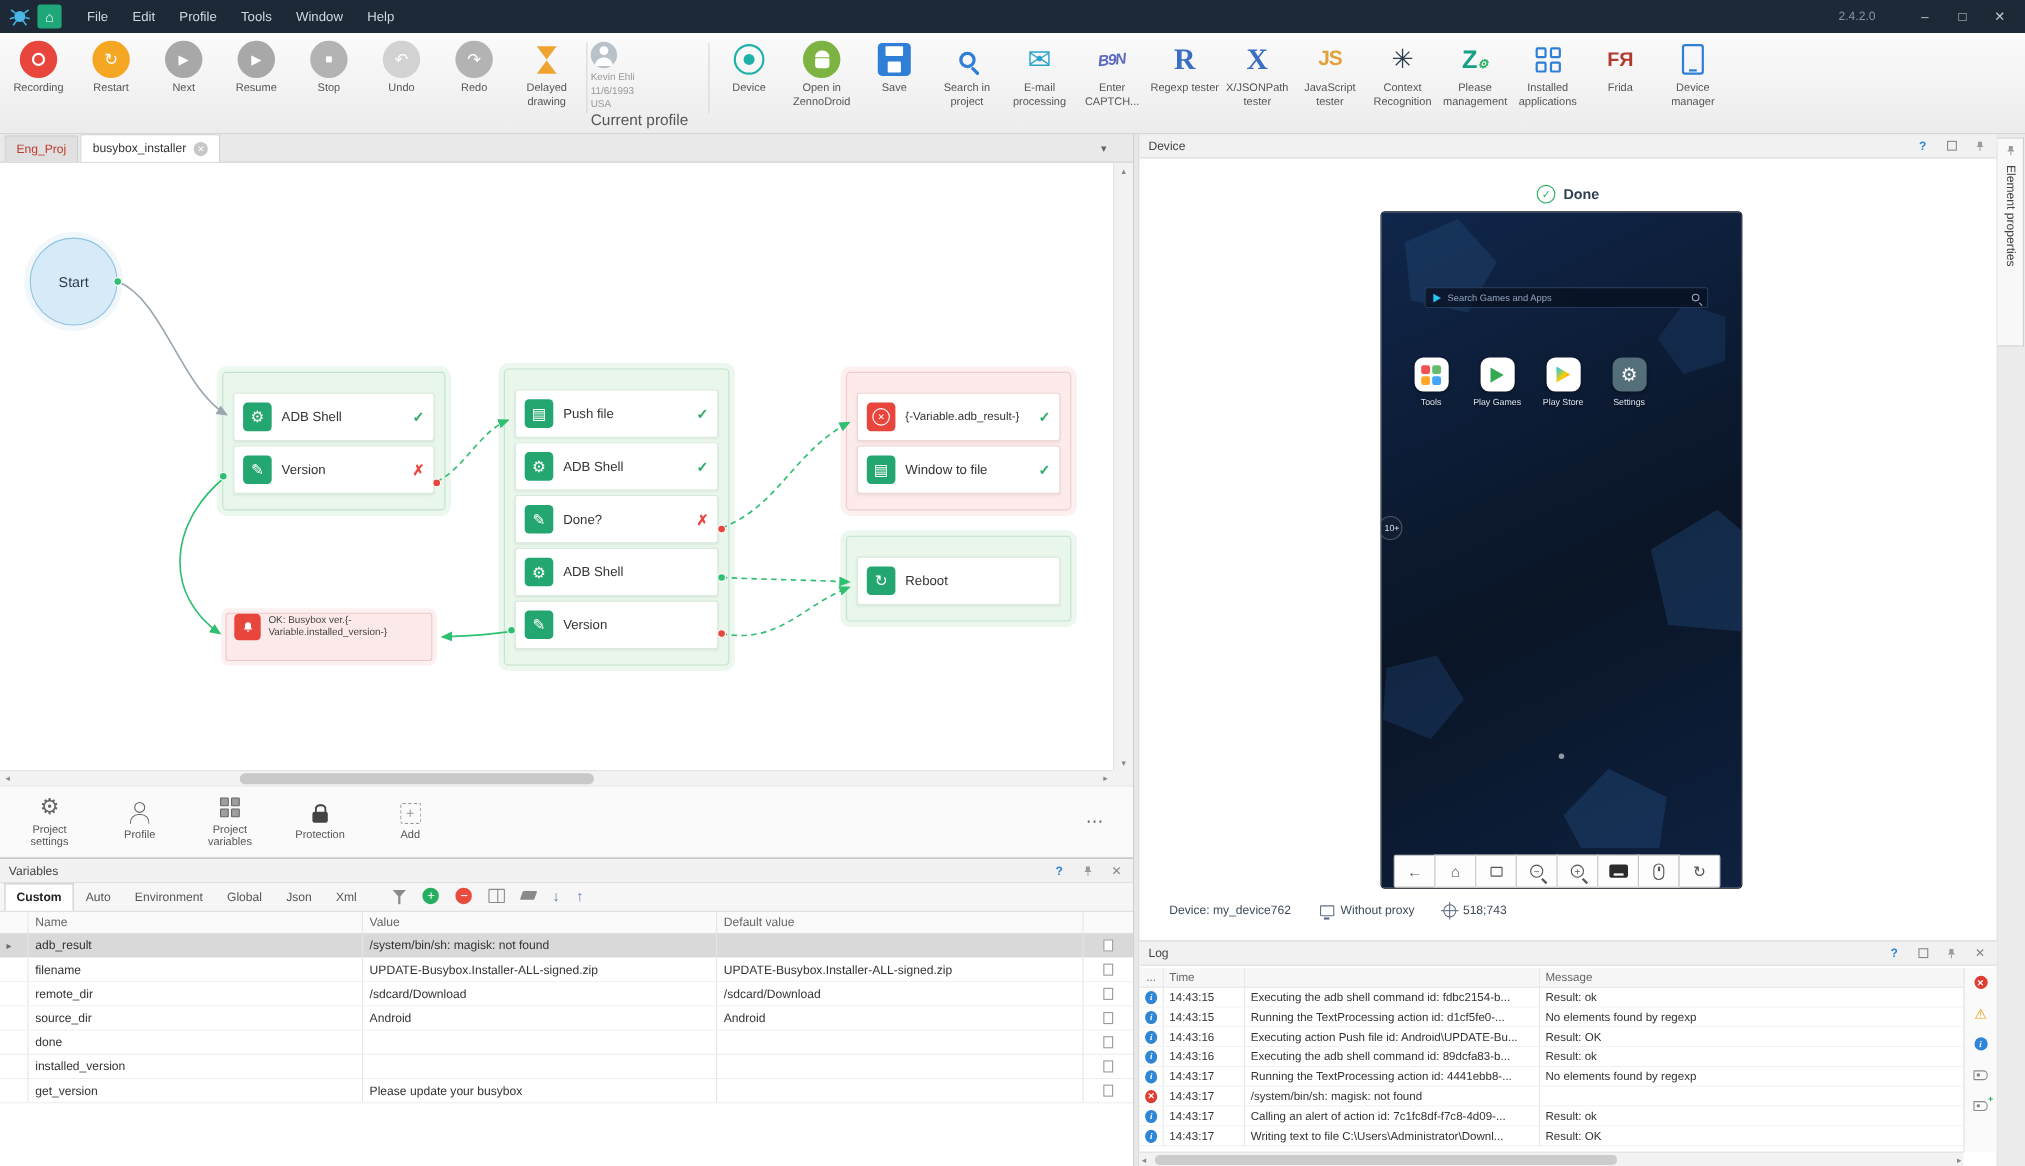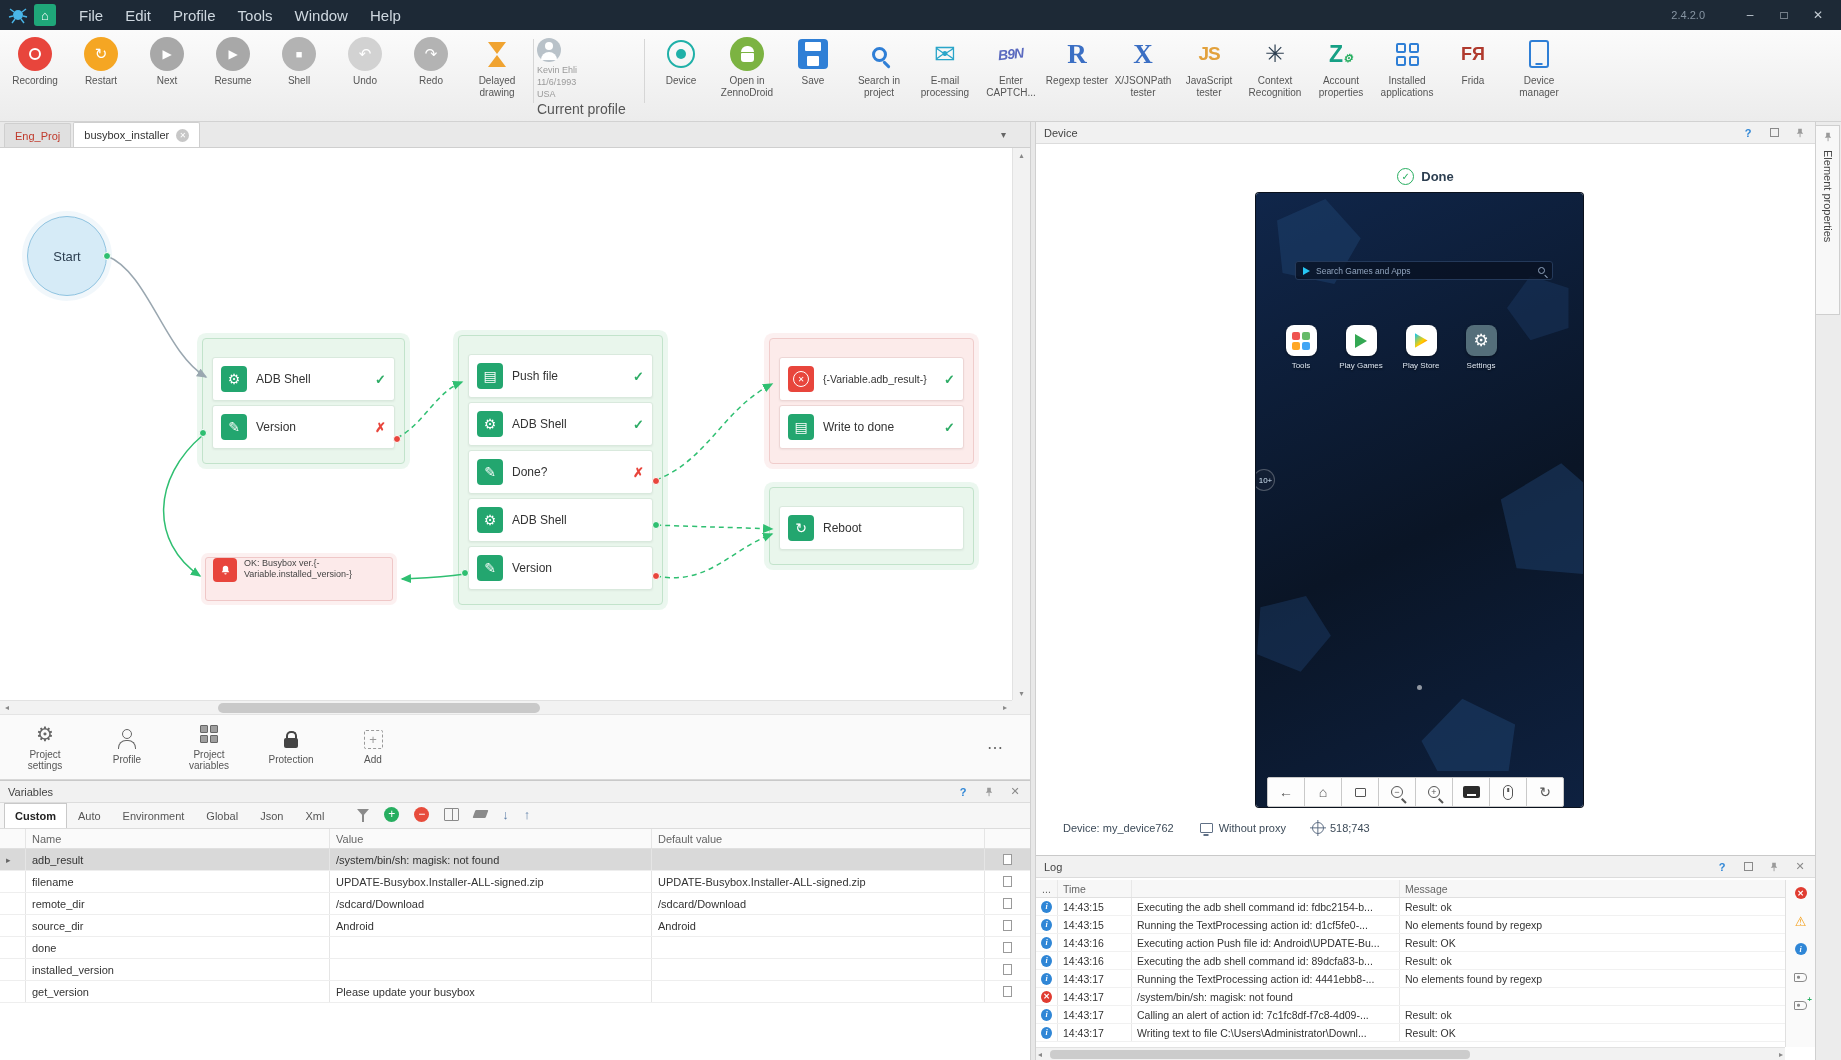--- a/index.html
+++ b/index.html
@@ -3,21 +3,21 @@
 <meta charset="utf-8">
 <style>
 *{margin:0;padding:0;box-sizing:border-box}
 body{font-family:"Liberation Sans",sans-serif;background:#3a3a3a}
 #app{position:relative;width:1841px;height:1060px;background:#fff;overflow:hidden;font-size:12px;color:#333}
 
 
 .menubar{position:absolute;top:0;left:0;right:0;height:30px;background:#1d2936;display:flex;align-items:center;color:#cfd8e0;padding:0 6px;z-index:40}
 .menubar .logo{width:24px;height:24px;display:flex;align-items:center;justify-content:center;margin-right:4px}
 .home-btn{width:22px;height:22px;background:#1fa779;border-radius:3px;color:#fff;display:flex;align-items:center;justify-content:center;font-size:13px;margin-right:12px}
-.menu-item{padding:0 11px;font-size:15px;height:30px;display:flex;align-items:center;cursor:default}
+.menu-item{padding:0 11px;font-size:12px;height:30px;display:flex;align-items:center;cursor:default}
 .mb-right{margin-left:auto;display:flex;align-items:center}
 .version{color:#8795a3;font-size:11px;margin-right:28px}
 .win-btn{width:34px;height:30px;display:flex;align-items:center;justify-content:center;color:#c3ccd4;font-size:12px}
 
 
 .toolbar{position:absolute;top:30px;left:0;right:0;height:92px;background:linear-gradient(#fbfbfb,#ececec);border-bottom:1px solid #d2d2d2;display:flex;align-items:flex-start;padding:7px 2px 0;z-index:30}
 .titem{width:66px;display:flex;flex-direction:column;align-items:center;gap:4px;flex:none}
 .ticon{width:34px;height:34px;border-radius:50%;display:flex;align-items:center;justify-content:center;color:#fff;font-size:15px;flex:none}
 .ticon.bare{background:transparent;border-radius:0}
 .tlabel{font-size:10px;color:#555;text-align:center;line-height:1.15;max-width:64px}
@@ -274,21 +274,21 @@
     <div class="titem">
       <span class="ticon" style="background:#a8a8a8;font-size:12px">▶</span>
       <span class="tlabel">Next</span>
     </div>
     <div class="titem">
       <span class="ticon" style="background:#a8a8a8;font-size:12px">▶</span>
       <span class="tlabel">Resume</span>
     </div>
     <div class="titem">
       <span class="ticon" style="background:#b3b3b3;font-size:11px">■</span>
-      <span class="tlabel">Shell</span>
+      <span class="tlabel">Stop</span>
     </div>
     <div class="titem">
       <span class="ticon" style="background:#d2d2d2">↶</span>
       <span class="tlabel">Undo</span>
     </div>
     <div class="titem">
       <span class="ticon" style="background:#b3b3b3">↷</span>
       <span class="tlabel">Redo</span>
     </div>
     <div class="titem">
@@ -360,21 +360,21 @@
     </div>
     <div class="titem">
       <span class="ticon bare ctxic">✳</span>
       <span class="tlabel">Context Recognition</span>
     </div>
     <div class="titem">
       <span class="ticon bare">
           <span class="accz">Z</span>
           <i class="accz" style="position:static"><span style="font-size:11px;color:#27ae60">⚙</span></i>
         </span>
-      <span class="tlabel">Account properties</span>
+      <span class="tlabel">Please management</span>
     </div>
     <div class="titem">
       <span class="ticon bare">
           <span class="appgrid">
             <i></i>
             <i></i>
             <i></i>
             <i></i>
           </span>
         </span>
@@ -452,21 +452,21 @@
       <div class="group pink" style="left:769px;top:190px;width:205px">
         <div class="node">
           <span class="nicon red">
               <i class="ring">✕</i>
             </span>
           <span class="nlabel" style="font-size:10.5px">{-Variable.adb_result-}</span>
           <span class="st ok">✓</span>
         </div>
         <div class="node">
           <span class="nicon">▤</span>
-          <span class="nlabel">Write to done</span>
+          <span class="nlabel">Window to file</span>
           <span class="st ok">✓</span>
         </div>
       </div>
 
       <div class="group green" style="left:769px;top:339px;width:205px">
         <div class="node">
           <span class="nicon">↻</span>
           <span class="nlabel">Reboot</span>
           <span class="st"></span>
         </div>

